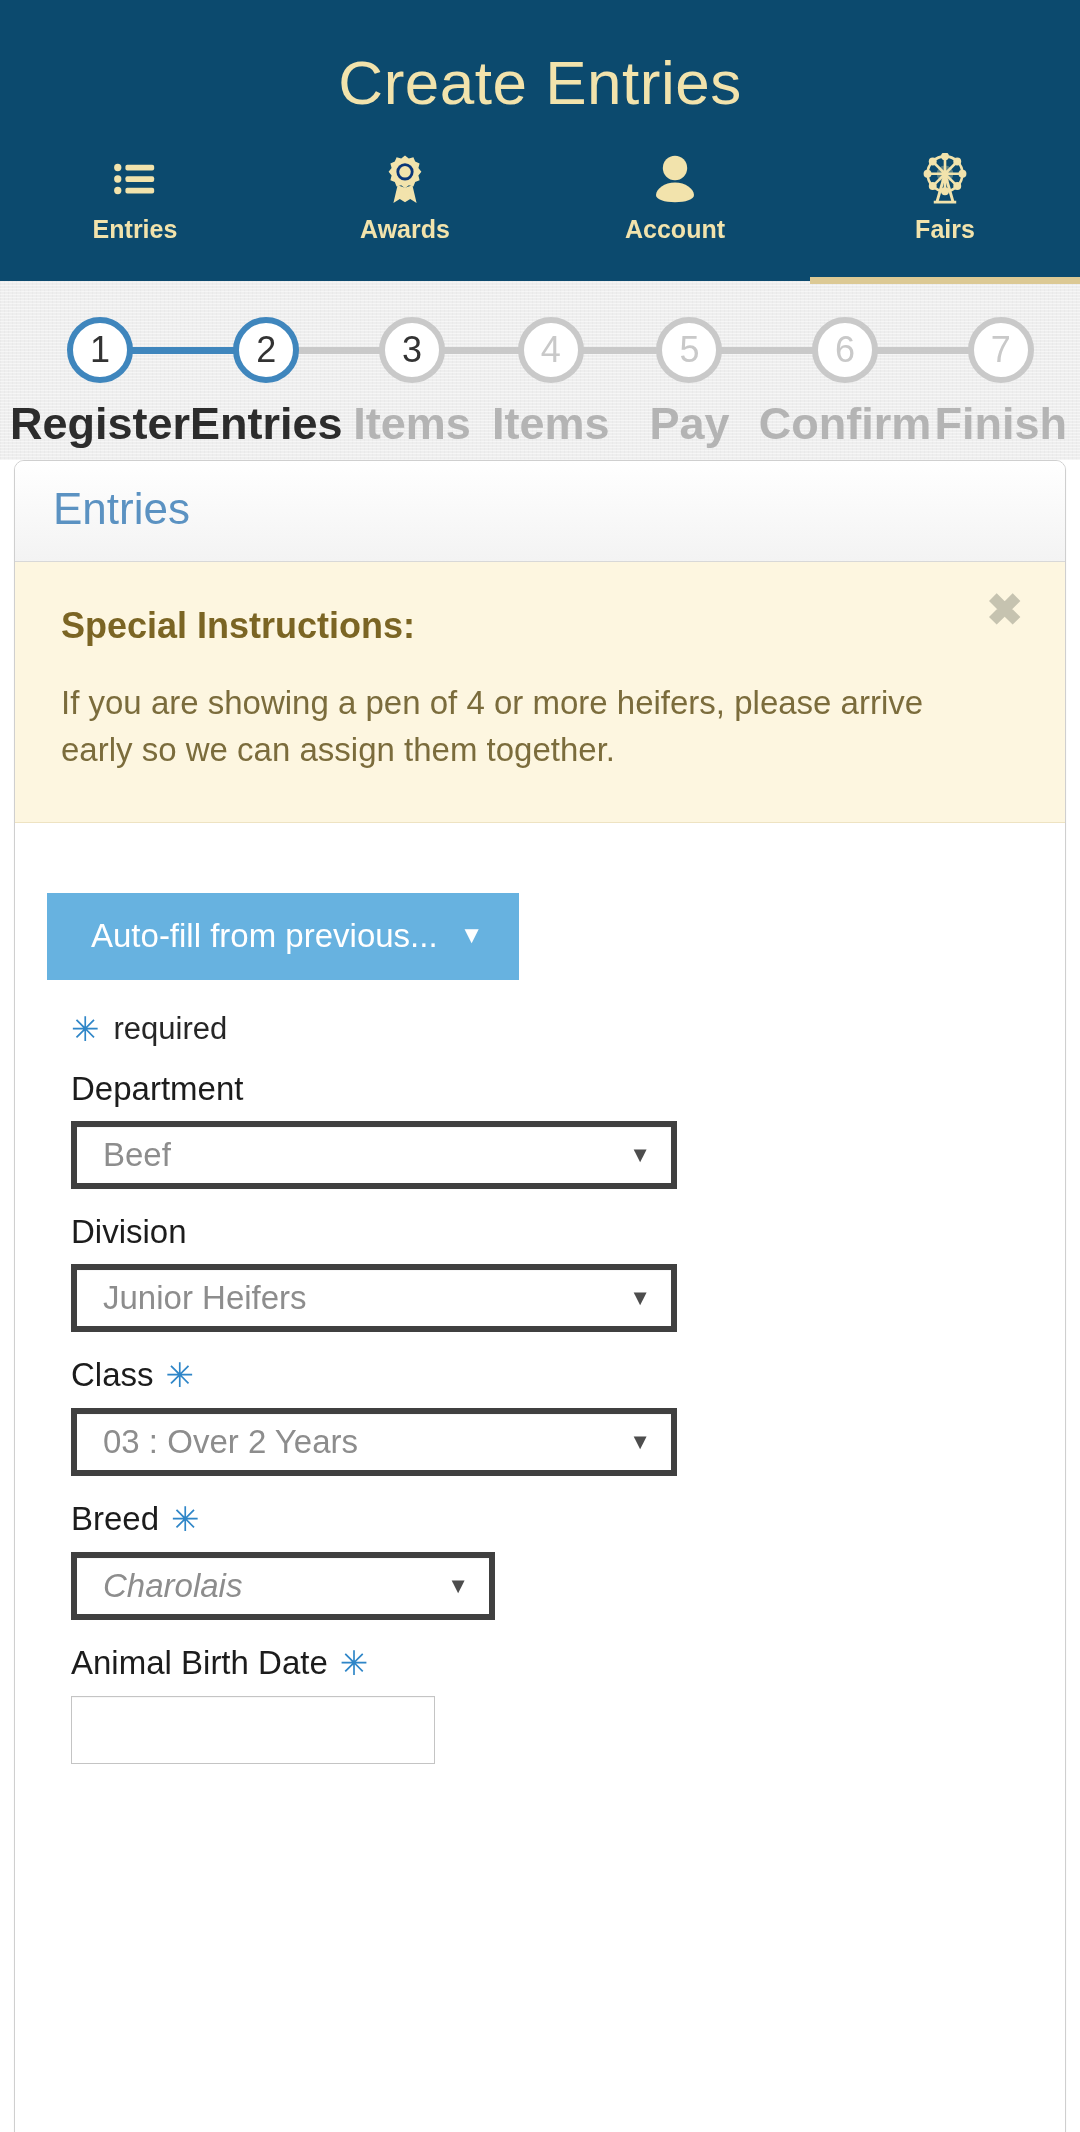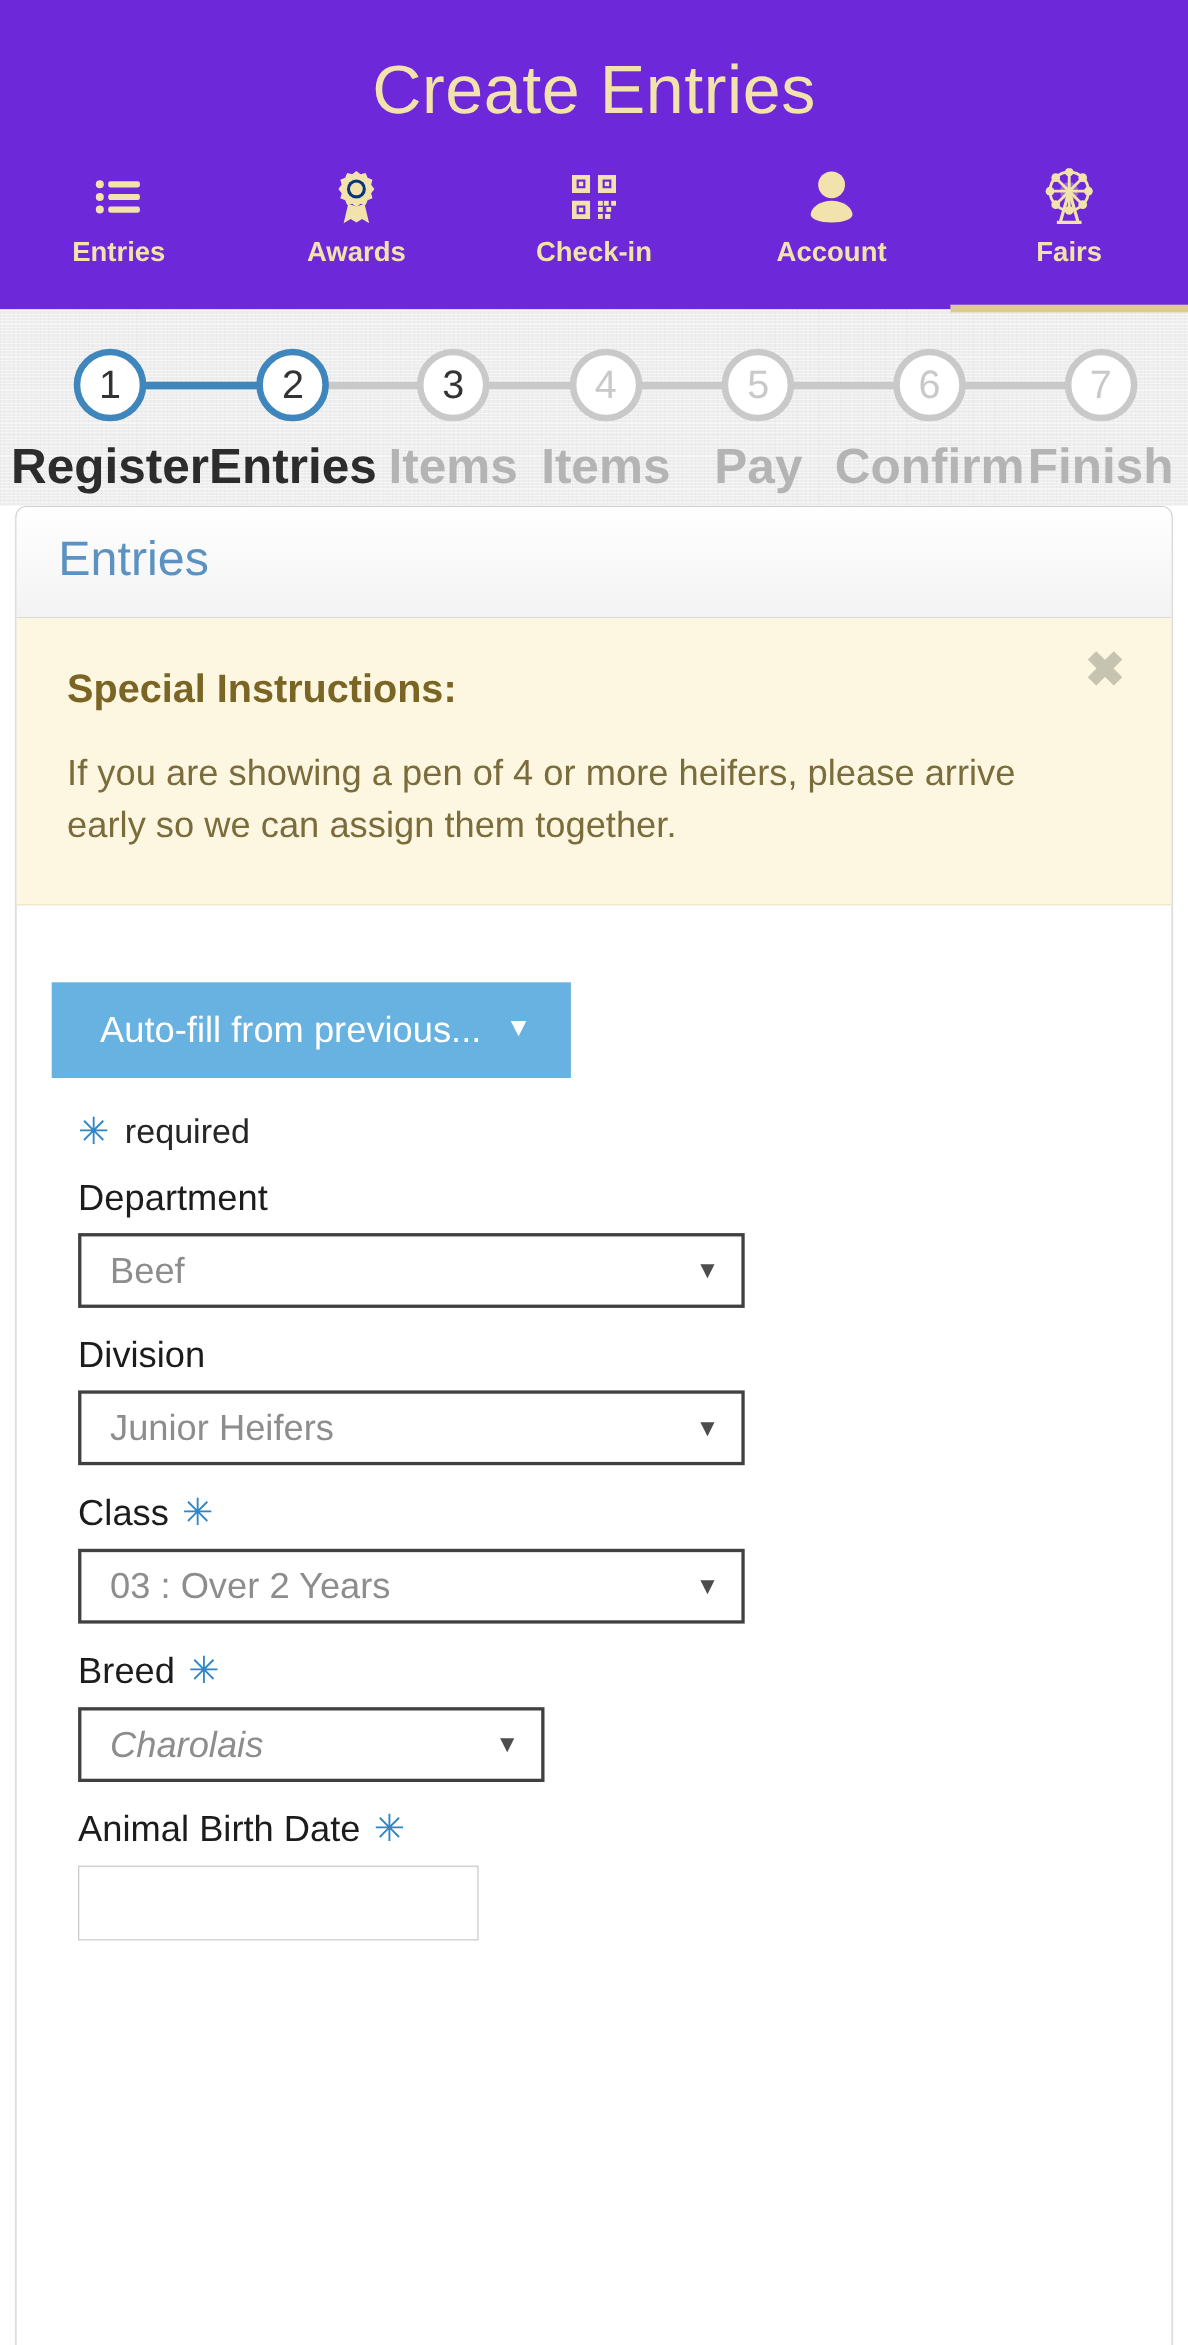--- a/index.html
+++ b/index.html
@@ -7,21 +7,21 @@
   html, body {
     width: 1080px;
     height: 2132px;
     background: #ffffff;
     font-family: "Liberation Sans", sans-serif;
     overflow: hidden;
   }
 
   
   #app-header {
-    background: #6d28d9;
+    background: #0c4a6e;
     width: 1080px;
     height: 281px;
     position: relative;
   }
 
   #page-title {
     color: #f2e3ac;
     font-size: 62px;
     font-weight: 400;
     text-align: center;
@@ -259,21 +259,21 @@
     line-height: 1;
     margin-bottom: 16px;
     display: flex;
     align-items: center;
   }
 
   .field-label .req-star { margin-left: 12px; }
 
   .select-box {
     position: relative;
-    border: 3px solid #404040;
+    border: 6px solid #404040;
     background: #ffffff;
     height: 68px;
     display: flex;
     align-items: center;
     padding-left: 26px;
     box-shadow: inset 0 1px 1px rgba(0,0,0,.035);
   }
 
   .select-value {
     color: #8d8d8d;
@@ -337,40 +337,20 @@
         <svg width="48" height="52" viewBox="0 0 24 26" fill="#f2e3ac">
           <path d="M12 1.2l1.9 1.5 2.3-.6.9 2.2 2.2.9-.6 2.3 1.5 1.9-1.5 1.9.6 2.3-2.2.9-.9 2.2-2.3-.6L12 17.6l-1.9-1.5-2.3.6-.9-2.2-2.2-.9.6-2.3L3.8 9.4l1.5-1.9-.6-2.3 2.2-.9.9-2.2 2.3.6z"></path>
           <circle cx="12" cy="9.4" r="4.3" fill="#0a3678"></circle>
           <circle cx="12" cy="9.4" r="2.9" fill="#f2e3ac"></circle>
           <path d="M8.3 16.1L6.2 25l3.2-2 2.6 1.6V17.4zM15.7 16.1L17.8 25l-3.2-2-2.6 1.6V17.4z"></path>
         </svg>
       </span>
       <span class="nav-label">Awards</span>
     </div>
 
-    <div class="nav-tab">
-      <span class="nav-icon">
-        <svg width="48" height="48" viewBox="0 0 24 24" fill="#f2e3ac">
-          <path d="M2 2h8.2v8.2H2V2zm2.1 2.1v4h4v-4h-4z"></path>
-          <rect x="5.1" y="5.1" width="2" height="2"></rect>
-          <path d="M13.8 2H22v8.2h-8.2V2zm2.1 2.1v4h4v-4h-4z"></path>
-          <rect x="16.9" y="5.1" width="2" height="2"></rect>
-          <path d="M2 13.8h8.2V22H2v-8.2zm2.1 2.1v4h4v-4h-4z"></path>
-          <rect x="5.1" y="16.9" width="2" height="2"></rect>
-          <rect x="13.8" y="13.8" width="2.2" height="2.2"></rect>
-          <rect x="16.5" y="13.8" width="2.2" height="2.2"></rect>
-          <rect x="19.8" y="13.8" width="2.2" height="2.2"></rect>
-          <rect x="13.8" y="16.6" width="2.2" height="2.2"></rect>
-          <rect x="17.6" y="16.6" width="2.2" height="2.2"></rect>
-          <rect x="13.8" y="19.8" width="2.2" height="2.2"></rect>
-          <rect x="17" y="19.8" width="2.4" height="2.2"></rect>
-        </svg>
-      </span>
-      <span class="nav-label">Check-in</span>
-    </div>
 
     <div class="nav-tab">
       <span class="nav-icon">
         <svg width="44" height="50" viewBox="0 0 22 25" fill="#f2e3ac">
           <circle cx="11" cy="7" r="6.1"></circle>
           <path d="M11 14.2c5.2 0 9.5 3.2 9.5 6.3 0 2.3-4.3 3.6-9.5 3.6s-9.5-1.3-9.5-3.6c0-3.1 4.3-6.3 9.5-6.3z"></path>
         </svg>
       </span>
       <span class="nav-label">Account</span>
     </div>

